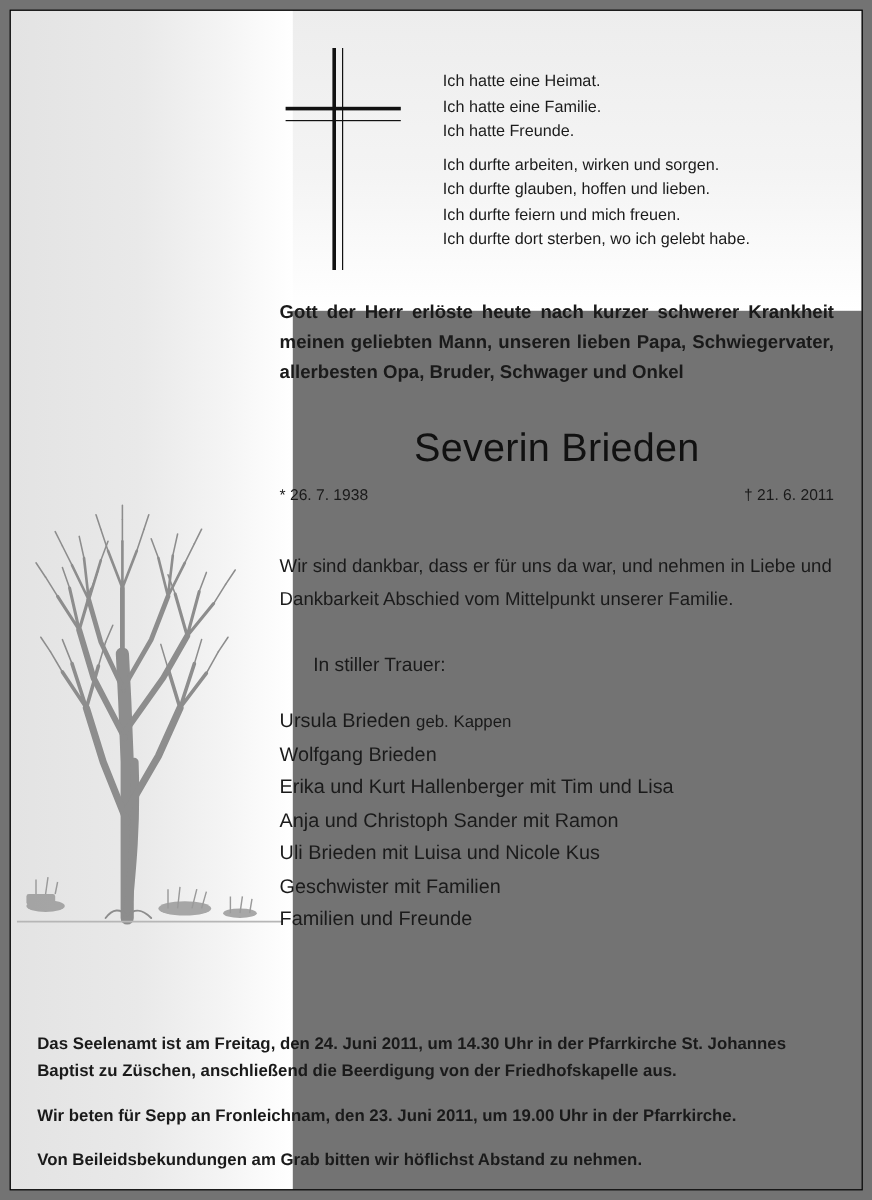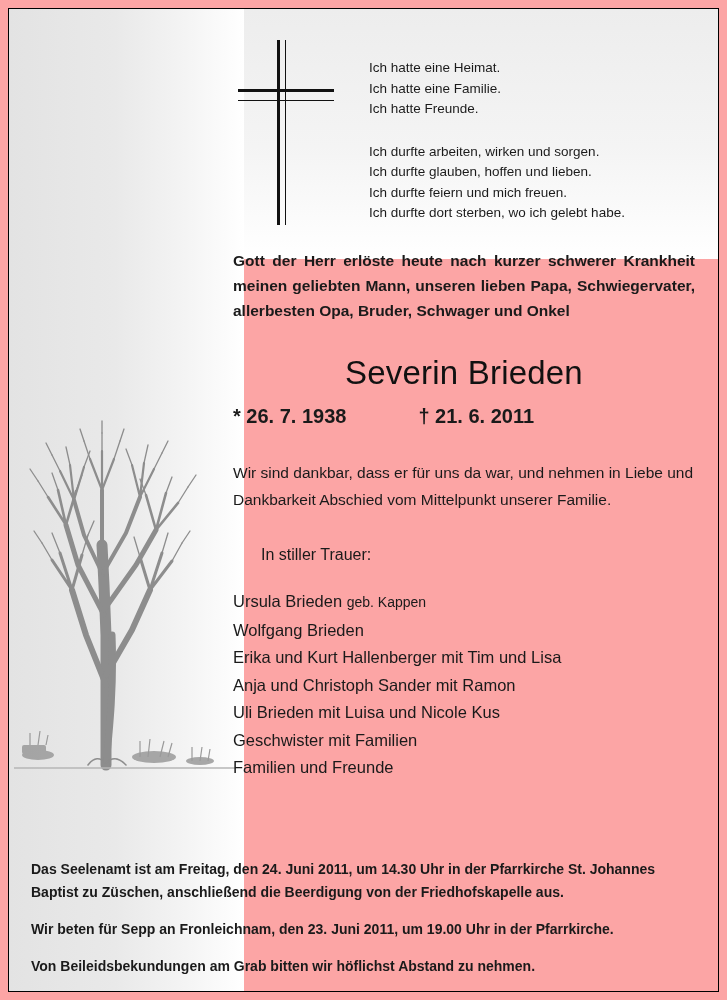--- a/index.html
+++ b/index.html
@@ -9,21 +9,21 @@
   }
   body {
     font-family: "Liberation Sans", sans-serif;
     color: #1a1a1a;
   }
   .page {
     position: relative;
     width: 727px;
     height: 1000px;
     box-sizing: border-box;
-    background: #fca5a5;
+    background: #737373;
     overflow: hidden;
   }
   .border-frame {
     position: absolute;
     left: 8px;
     top: 8px;
     right: 8px;
     bottom: 8px;
     border: 1px solid #000000;
     box-sizing: border-box;
@@ -102,21 +102,21 @@
   
   .poem {
     position: absolute;
     left: 369px;
     top: 58px;
     width: 320px;
     font-size: 13.5px;
     line-height: 20.5px;
     color: #1b1b1b;
   }
-  .poem .stanza + .stanza { margin-top: 22px; }
+  .poem .stanza + .stanza { margin-top: 8px; }
 
   
   .intro {
     position: absolute;
     left: 233px;
     top: 248px;
     width: 462px;
     font-size: 15.5px;
     line-height: 25px;
     text-align: justify;
@@ -131,25 +131,24 @@
     font-size: 33px;
     line-height: 40px;
     letter-spacing: 0.2px;
     color: #111;
   }
   .dates {
     position: absolute;
     left: 233px;
     top: 405px;
     width: 462px;
-    font-size: 20px;
+    font-size: 13px;
     display: flex;
-    justify-content: flex-start;
+    justify-content: space-between;
     gap: 72px;
-    font-weight: bold;
   }
   .thanks {
     position: absolute;
     left: 233px;
     top: 459px;
     width: 465px;
     font-size: 15.5px;
     line-height: 27px;
   }
   .mourn-label {

